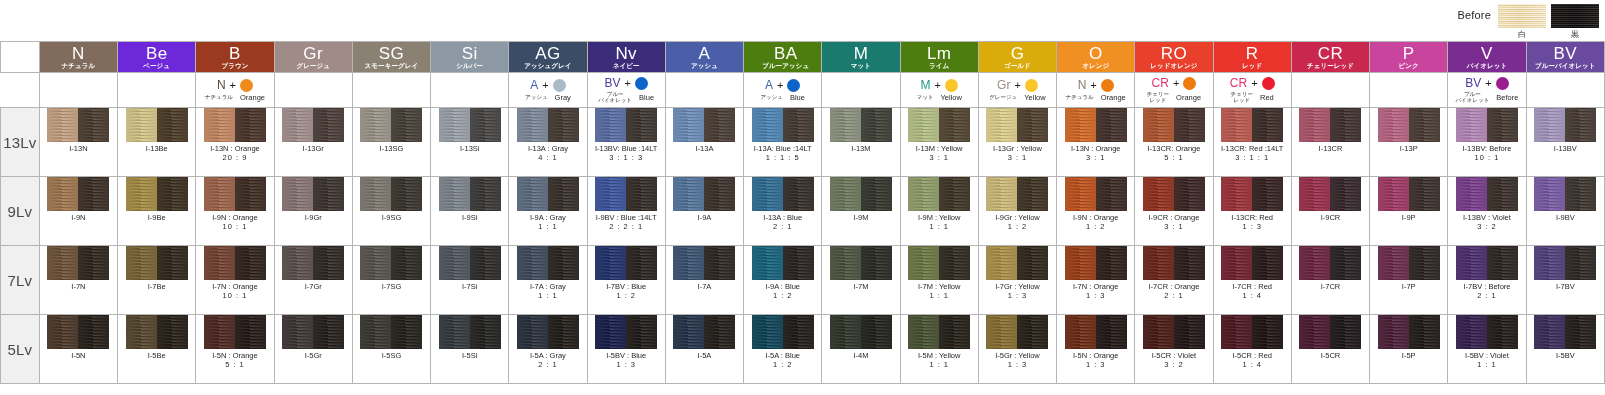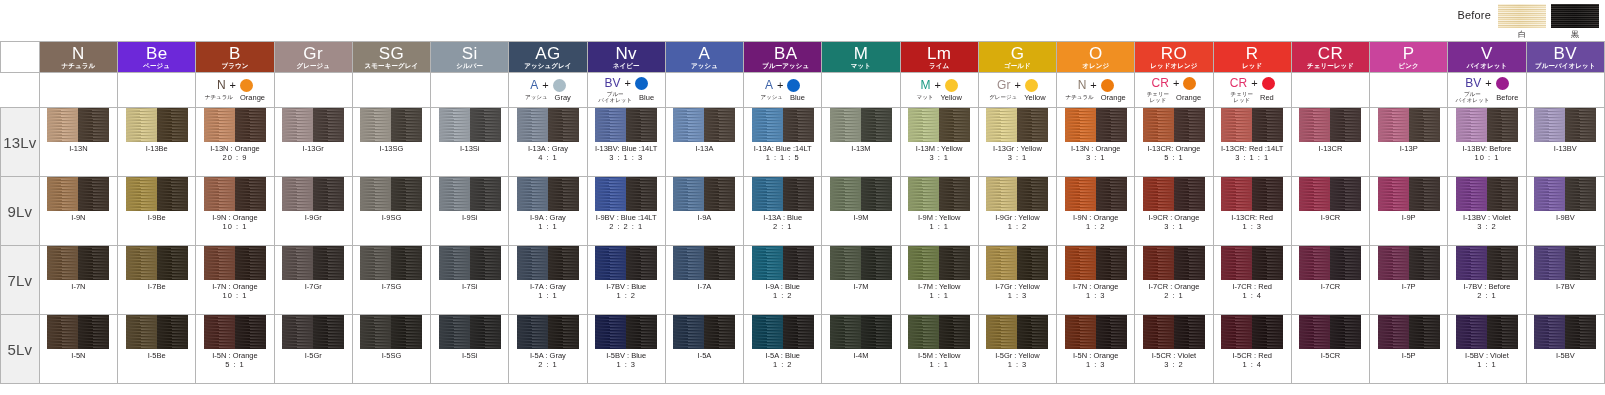--- a/index.html
+++ b/index.html
@@ -164,29 +164,29 @@
             <span class="hjp">アッシュグレイ</span>
           </th>
           <th class="hcell" style="background: rgb(59, 44, 122);">
             <span class="hcode">Nv</span>
             <span class="hjp">ネイビー</span>
           </th>
           <th class="hcell" style="background: rgb(74, 95, 168);">
             <span class="hcode">A</span>
             <span class="hjp">アッシュ</span>
           </th>
-          <th class="hcell" style="background: #701a75; padding-left: 6px;">
+          <th class="hcell" style="background: #4d7c0f; padding-left: 6px;">
             <span class="hcode">BA</span>
             <span class="hjp">ブルーアッシュ</span>
           </th>
           <th class="hcell" style="background: rgb(26, 122, 110);">
             <span class="hcode">M</span>
             <span class="hjp">マット</span>
           </th>
-          <th class="hcell" style="background: #b91c1c;">
+          <th class="hcell" style="background: #4d7c0f;">
             <span class="hcode">Lm</span>
             <span class="hjp">ライム</span>
           </th>
           <th class="hcell" style="background: rgb(217, 172, 12);">
             <span class="hcode">G</span>
             <span class="hjp">ゴールド</span>
           </th>
           <th class="hcell" style="background: rgb(240, 143, 34);">
             <span class="hcode">O</span>
             <span class="hjp">オレンジ</span>

